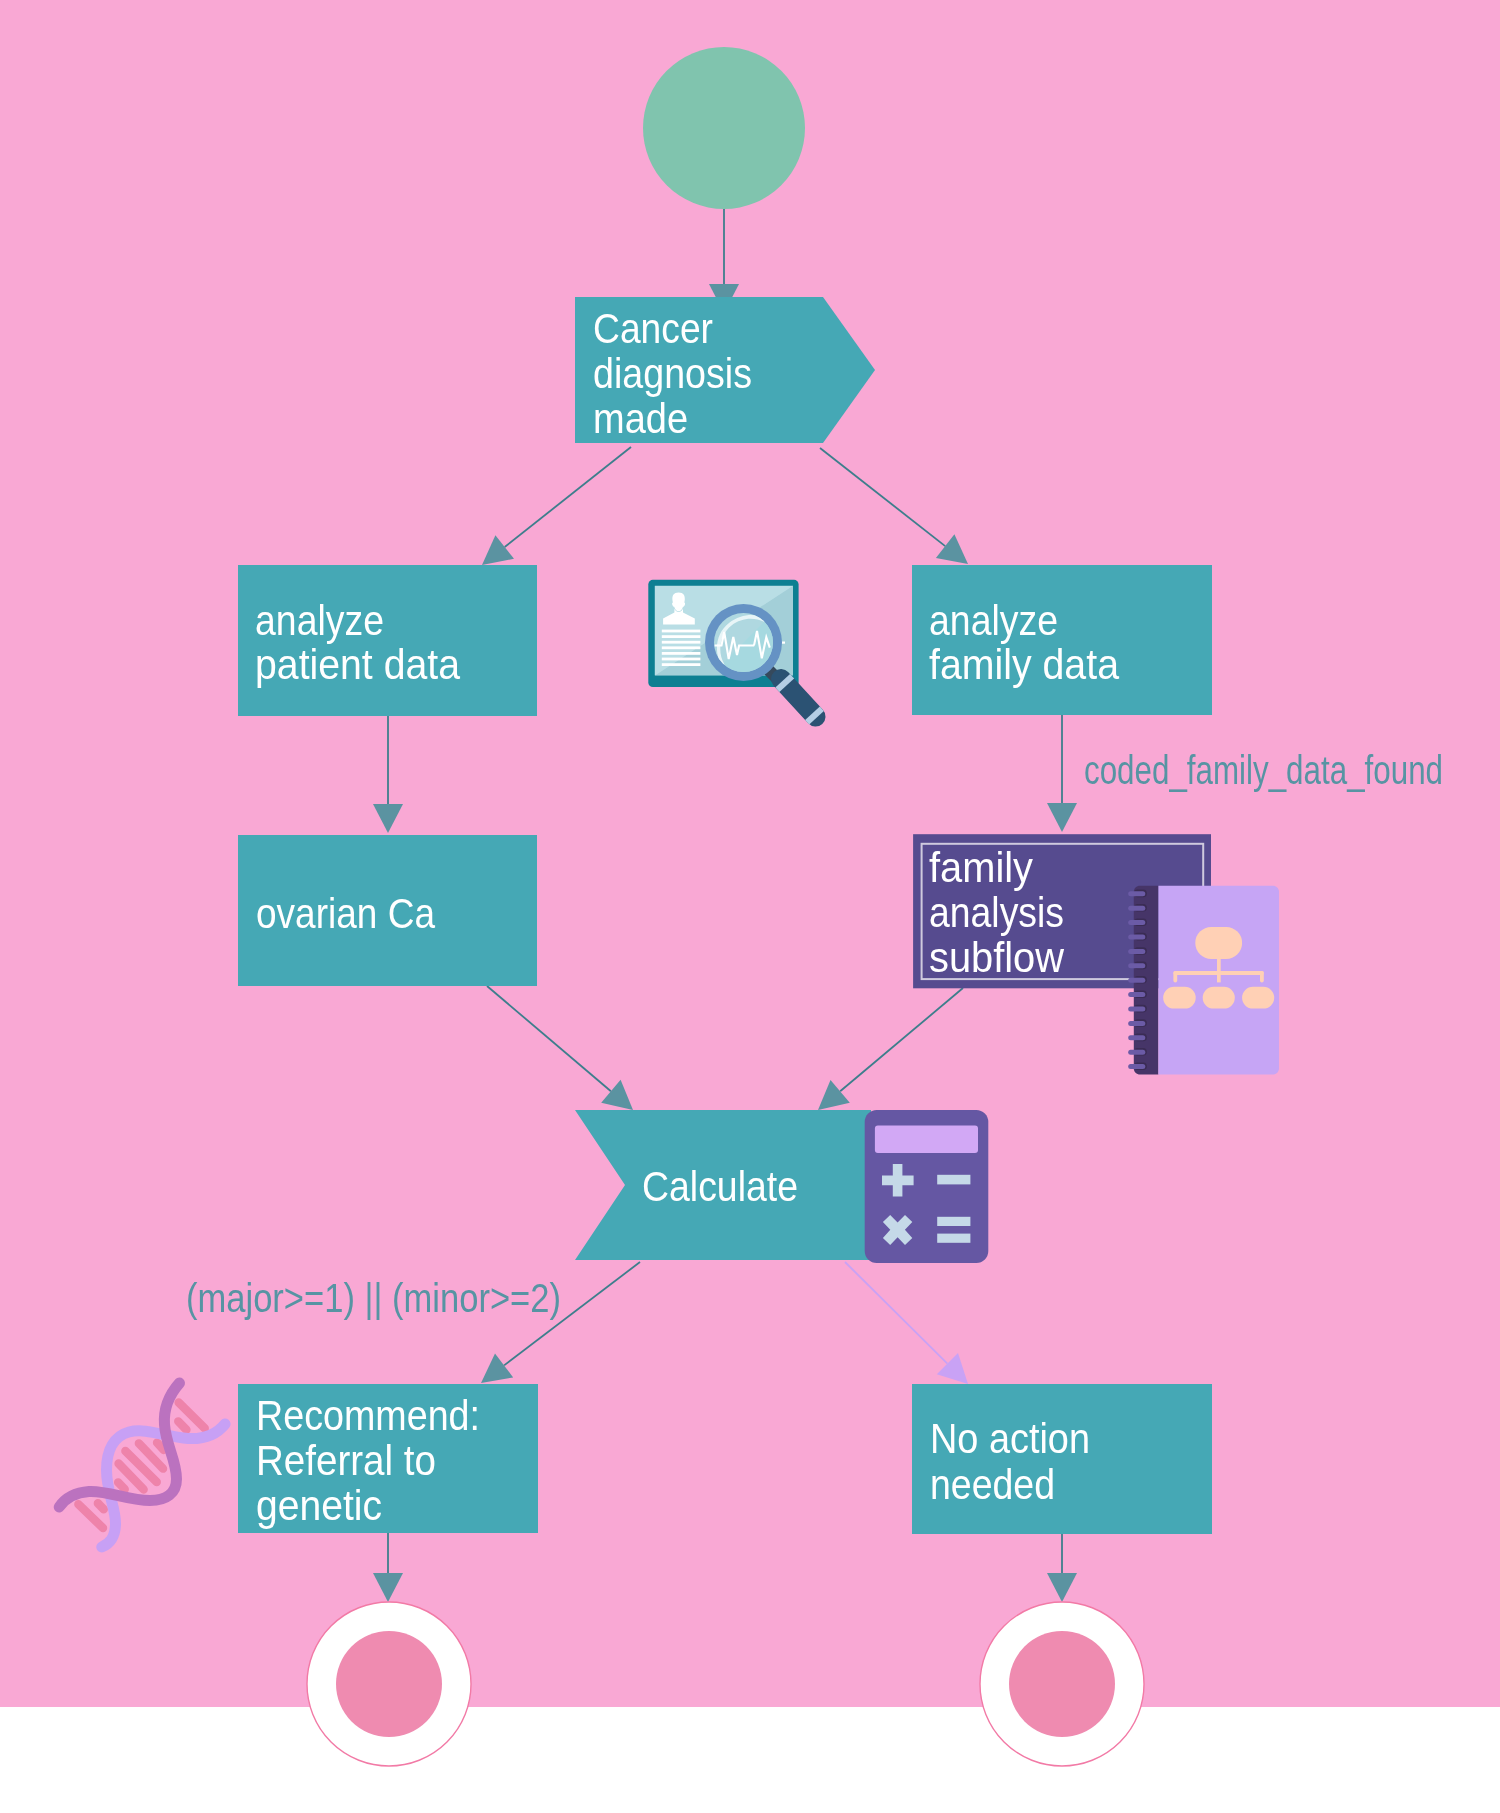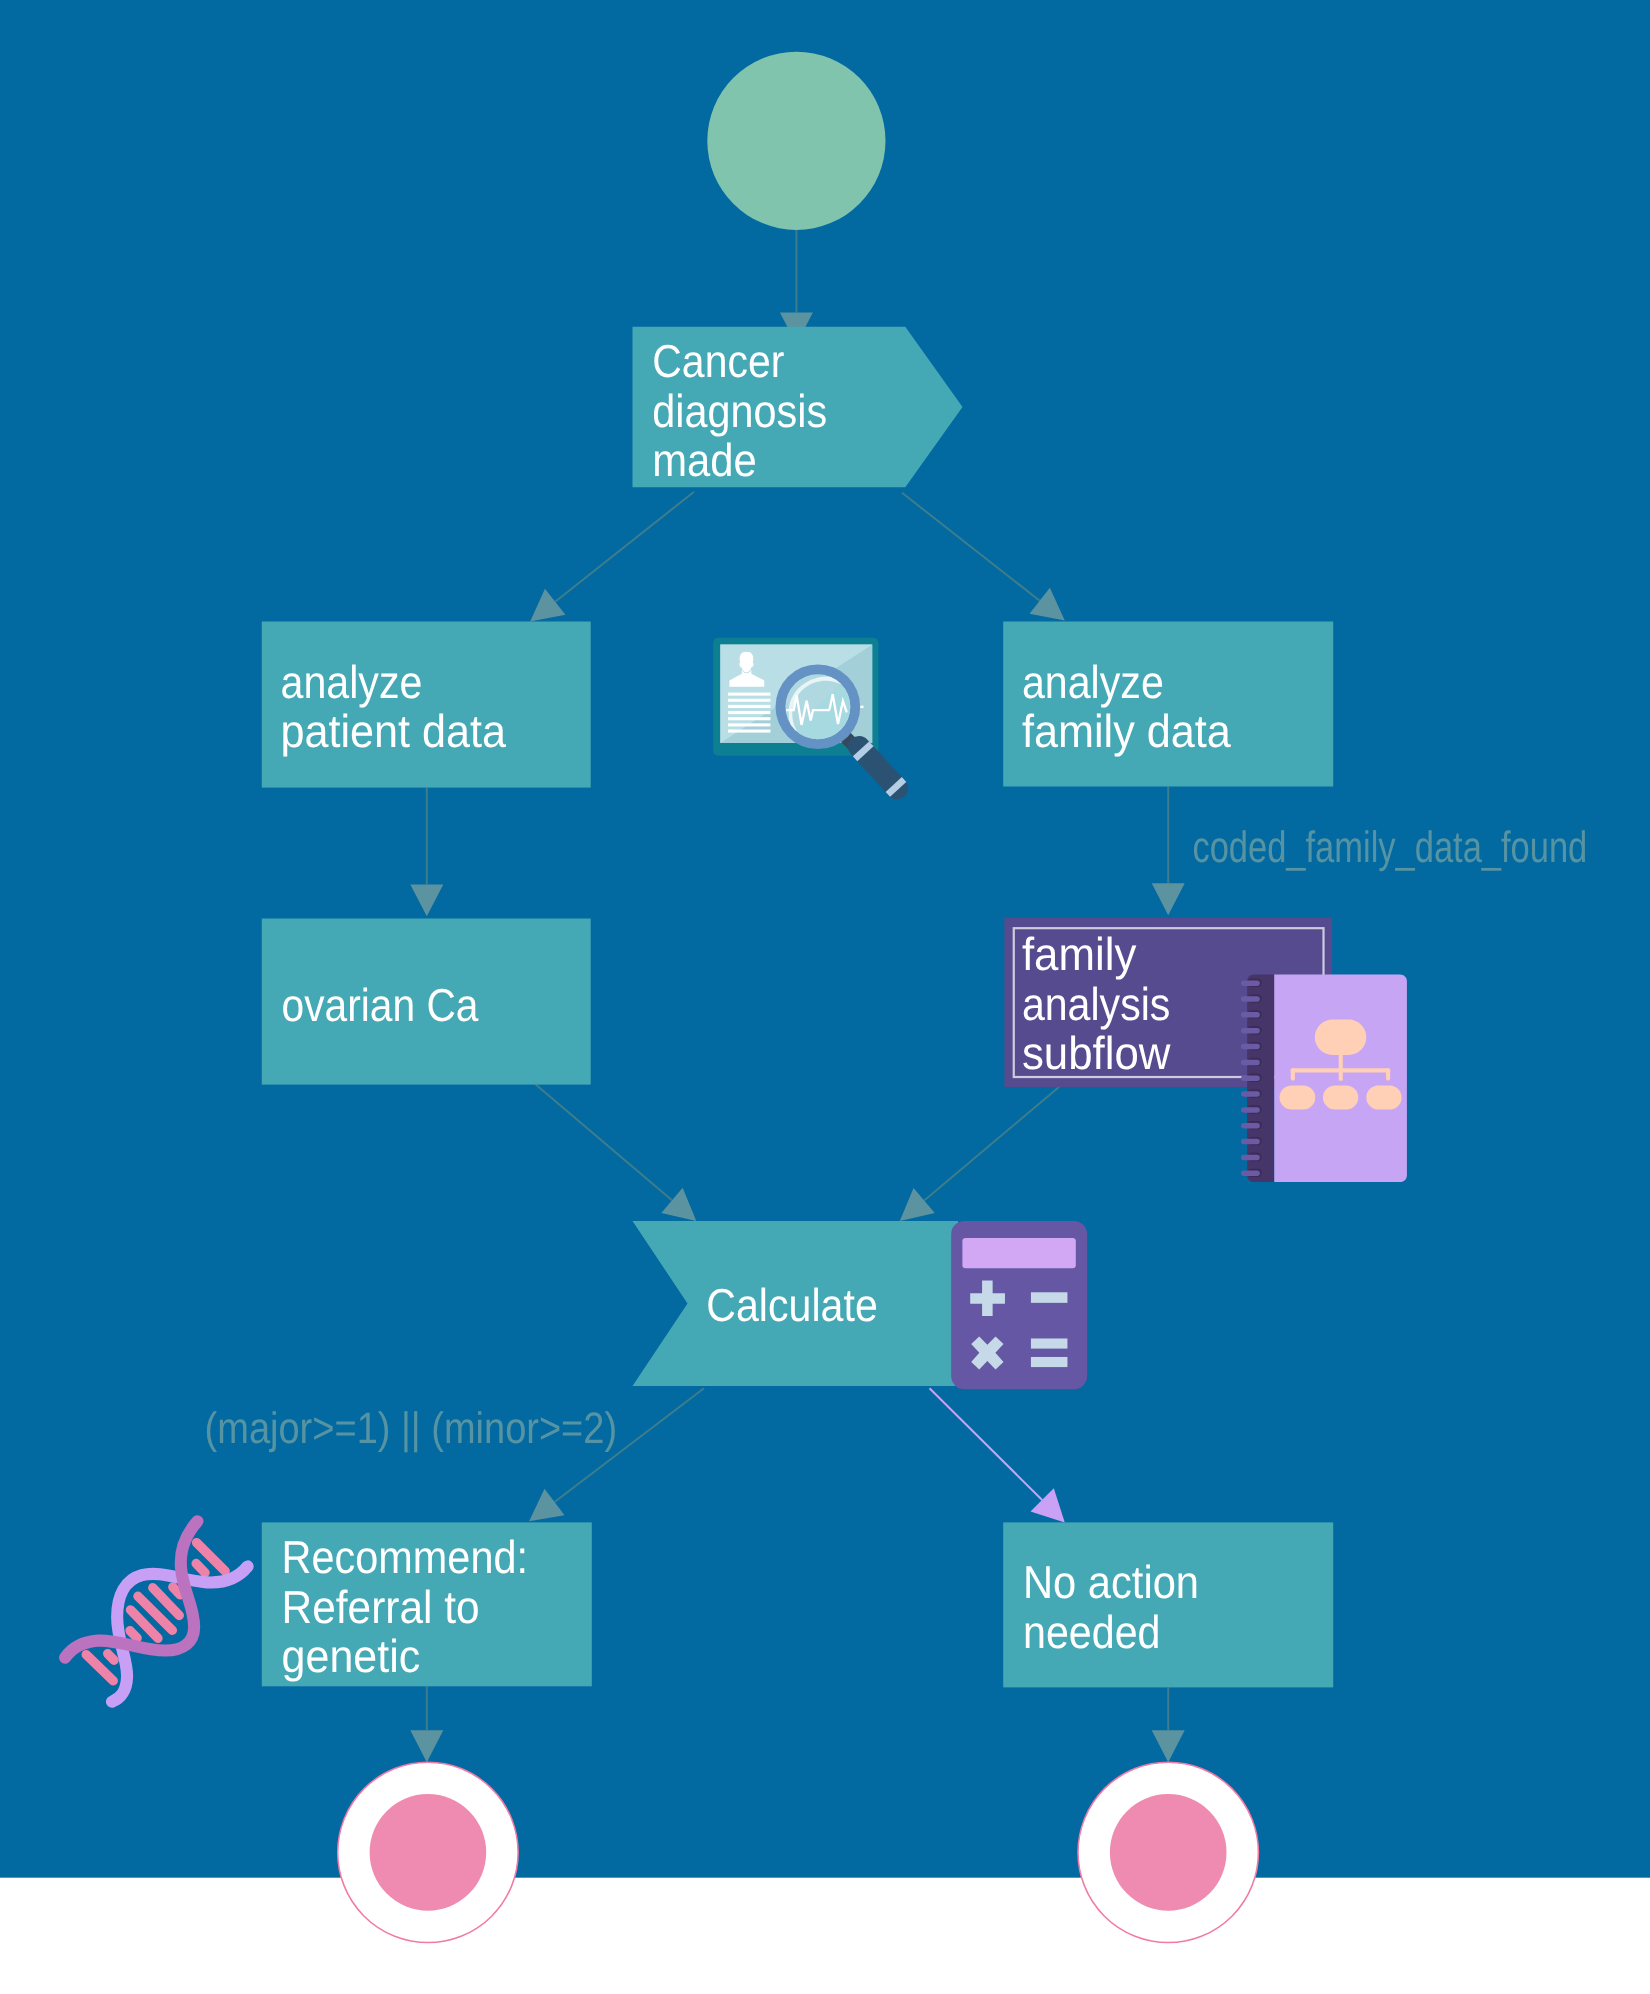--- a/index.html
+++ b/index.html
@@ -1,18 +1,18 @@
 <!DOCTYPE html>
 <html><head>
 <meta charset="utf-8">
 <title>Cancer Genetic Referral Flowchart</title>
 <style>
   html,body{margin:0;padding:0;background:#ffffff;}
   body{width:1500px;height:1813px;overflow:hidden;font-family:"Liberation Sans",sans-serif;}
-  #stage{position:relative;width:1500px;height:1707px;background:#0369a1;}
+  #stage{position:relative;width:1500px;height:1707px;background:#f9a8d4;}
   svg#chart{display:block;position:absolute;left:0;top:0;}
   #chart text{font-family:"Liberation Sans",sans-serif;}
   .nodeLabel{fill:#ffffff;font-size:42px;}
   .edgeLabel{fill:#5794a3;font-size:40px;}
 </style>
 </head>
 <body>
 
 <div id="stage">
 <svg id="chart" width="1500" height="1813" viewBox="0 0 1500 1813" xmlns="http://www.w3.org/2000/svg">

